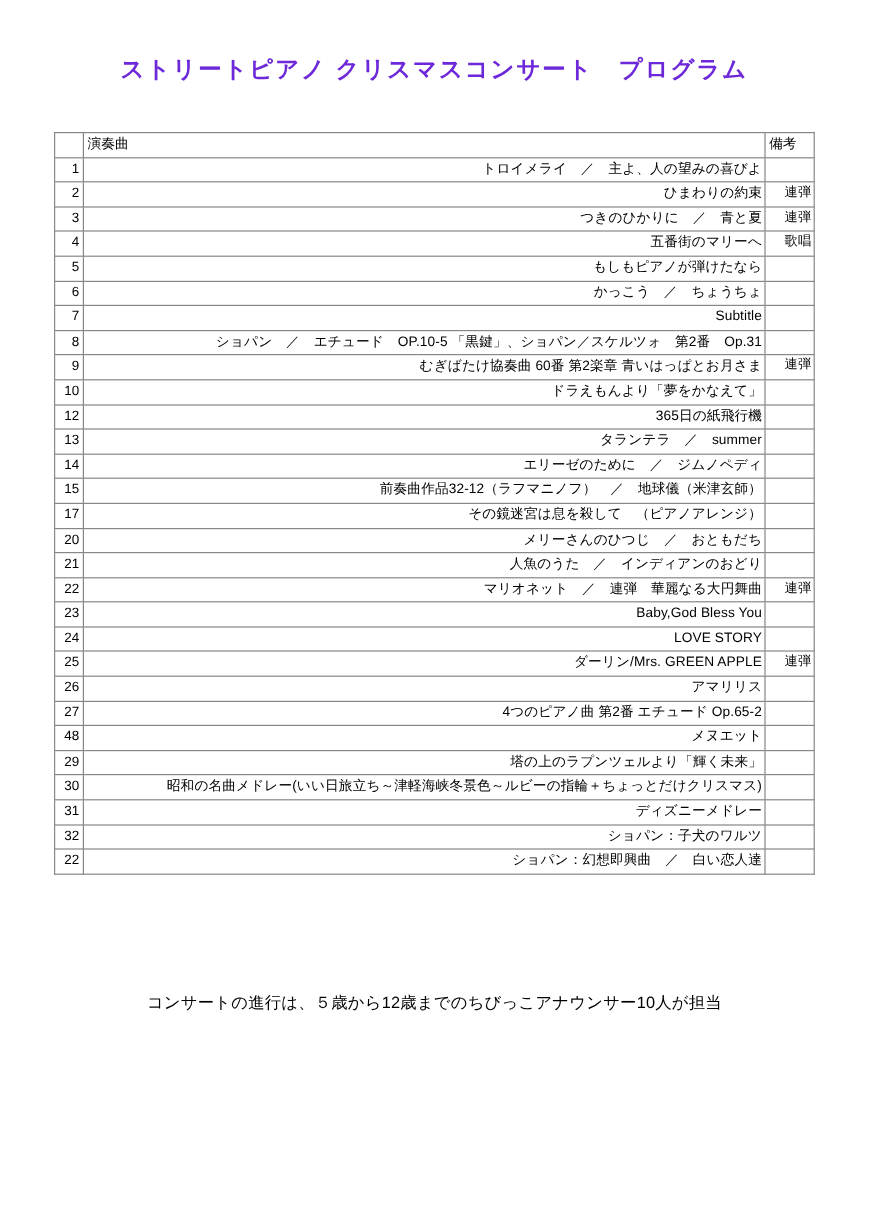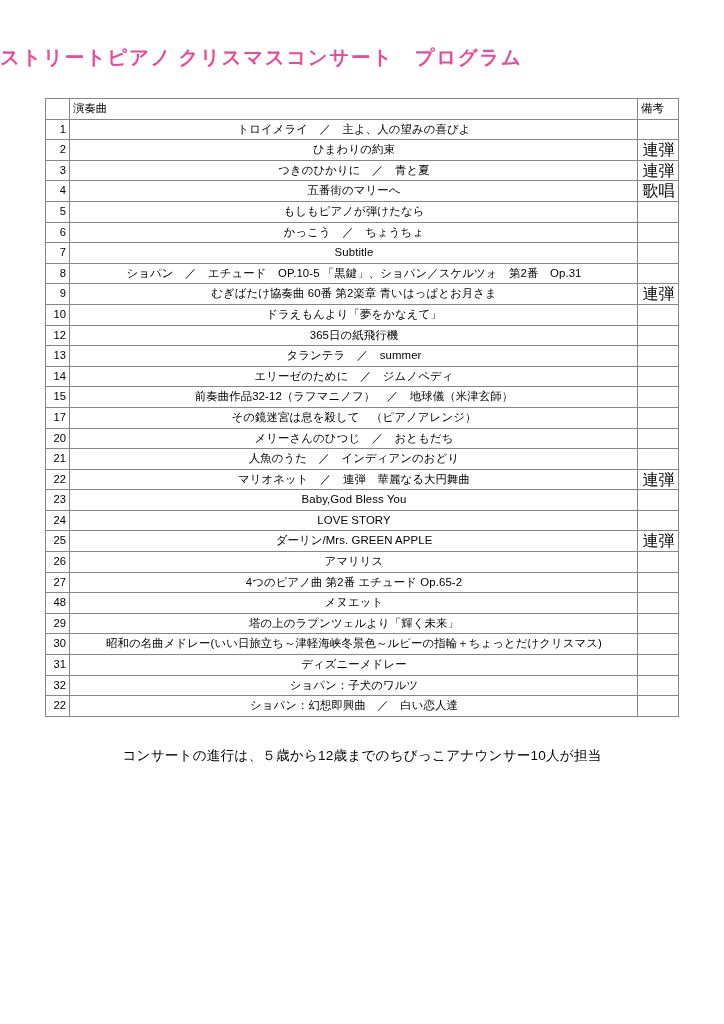--- a/index.html
+++ b/index.html
@@ -21,31 +21,31 @@
     left: 0;
     top: 0;
     width: 724px;
     height: 1024px;
   }
   .doc-title {
     position: absolute;
     left: 0;
     top: 44px;
     width: 724px;
+    text-align: center;
     font-size: 19.5px;
     font-weight: bold;
     letter-spacing: 1.6px;
-    color: #ec4899;
+    color: #6d28d9;
     white-space: nowrap;
-    font-family: Liberation Serif, serif;
   }
   .program-table {
     position: absolute;
     left: 45px;
-    top: 98px;
+    top: 110px;
     width: 633px;
     border-collapse: collapse;
     table-layout: fixed;
     border-radius: 29px;
   }
   .program-table col.c-num   { width: 24px; }
   .program-table col.c-title { width: 568px; }
   .program-table col.c-note  { width: 41px; }
 
   .program-table th,
@@ -66,32 +66,33 @@
   }
   .program-table thead th.h-num {
     border-left: 1px solid #878787;
   }
   td.cell-num {
     text-align: right;
     padding-right: 3px;
     font-size: 11.2px;
   }
   td.cell-title {
-    text-align: center;
+    text-align: right;
     letter-spacing: 0.1px;
   }
   td.cell-note {
-    text-align: center;
-    font-size: 16px;
+    text-align: right;
+    font-size: 11px;
     letter-spacing: 0.1px;
+    font-family: Liberation Mono, monospace;
   }
   .footer-note {
     position: absolute;
     left: 0;
-    top: 747px;
+    top: 827px;
     width: 724px;
     text-align: center;
     font-size: 13.6px;
     letter-spacing: 0.2px;
     color: #000000;
     white-space: nowrap;
   }
 </style>
 </head>
 <body>

